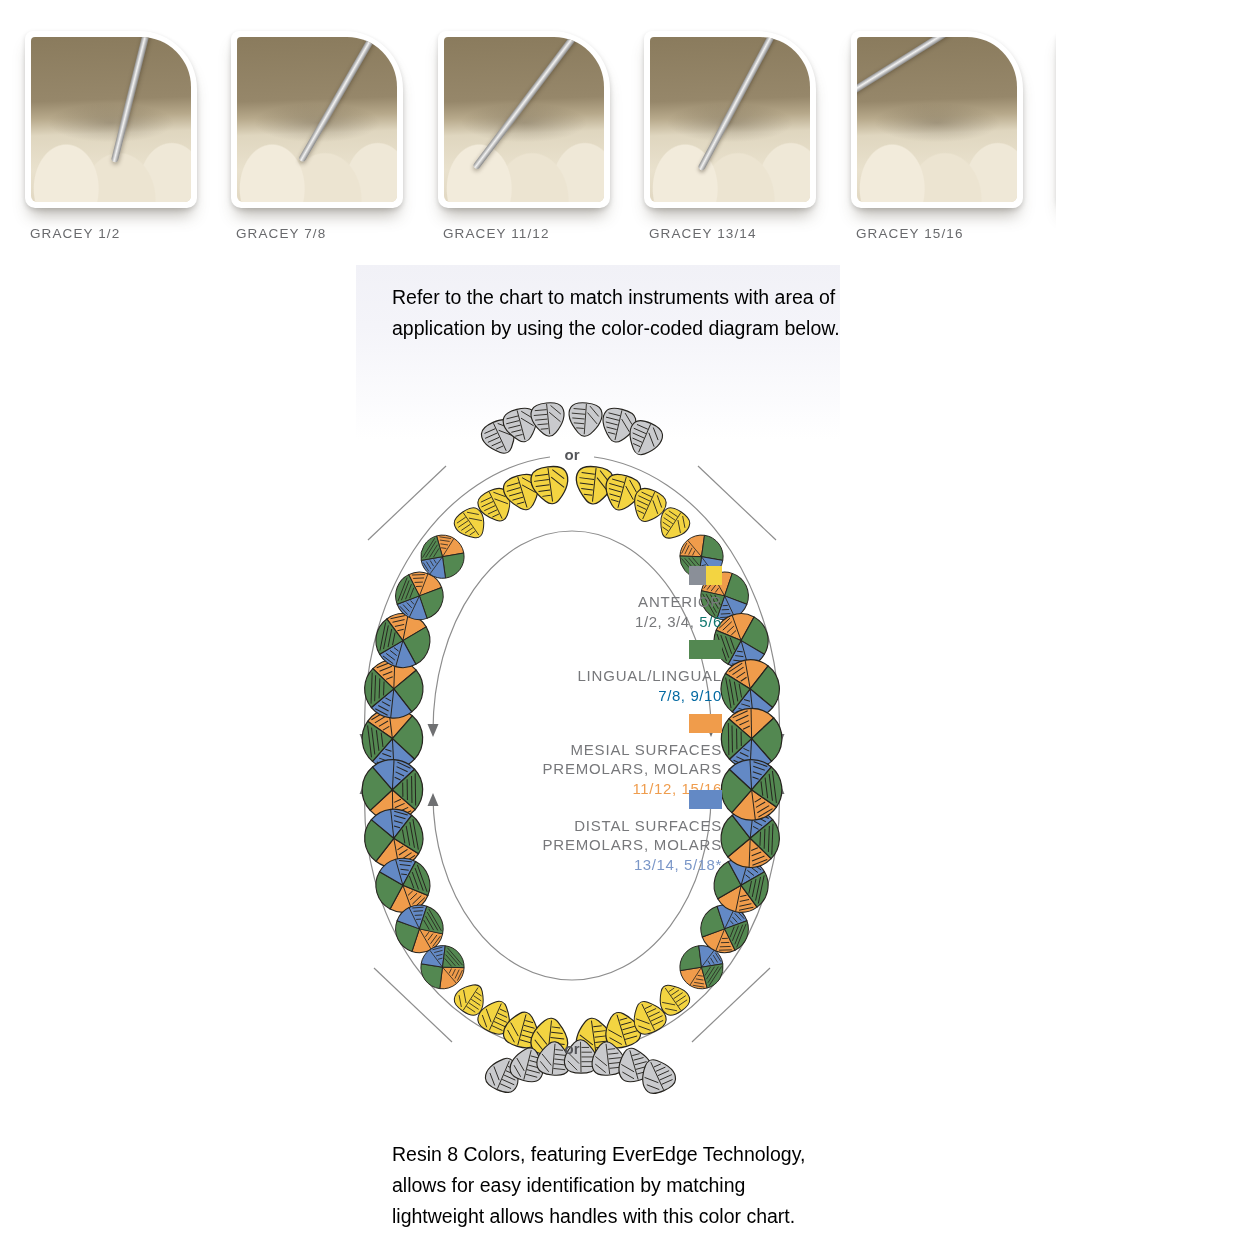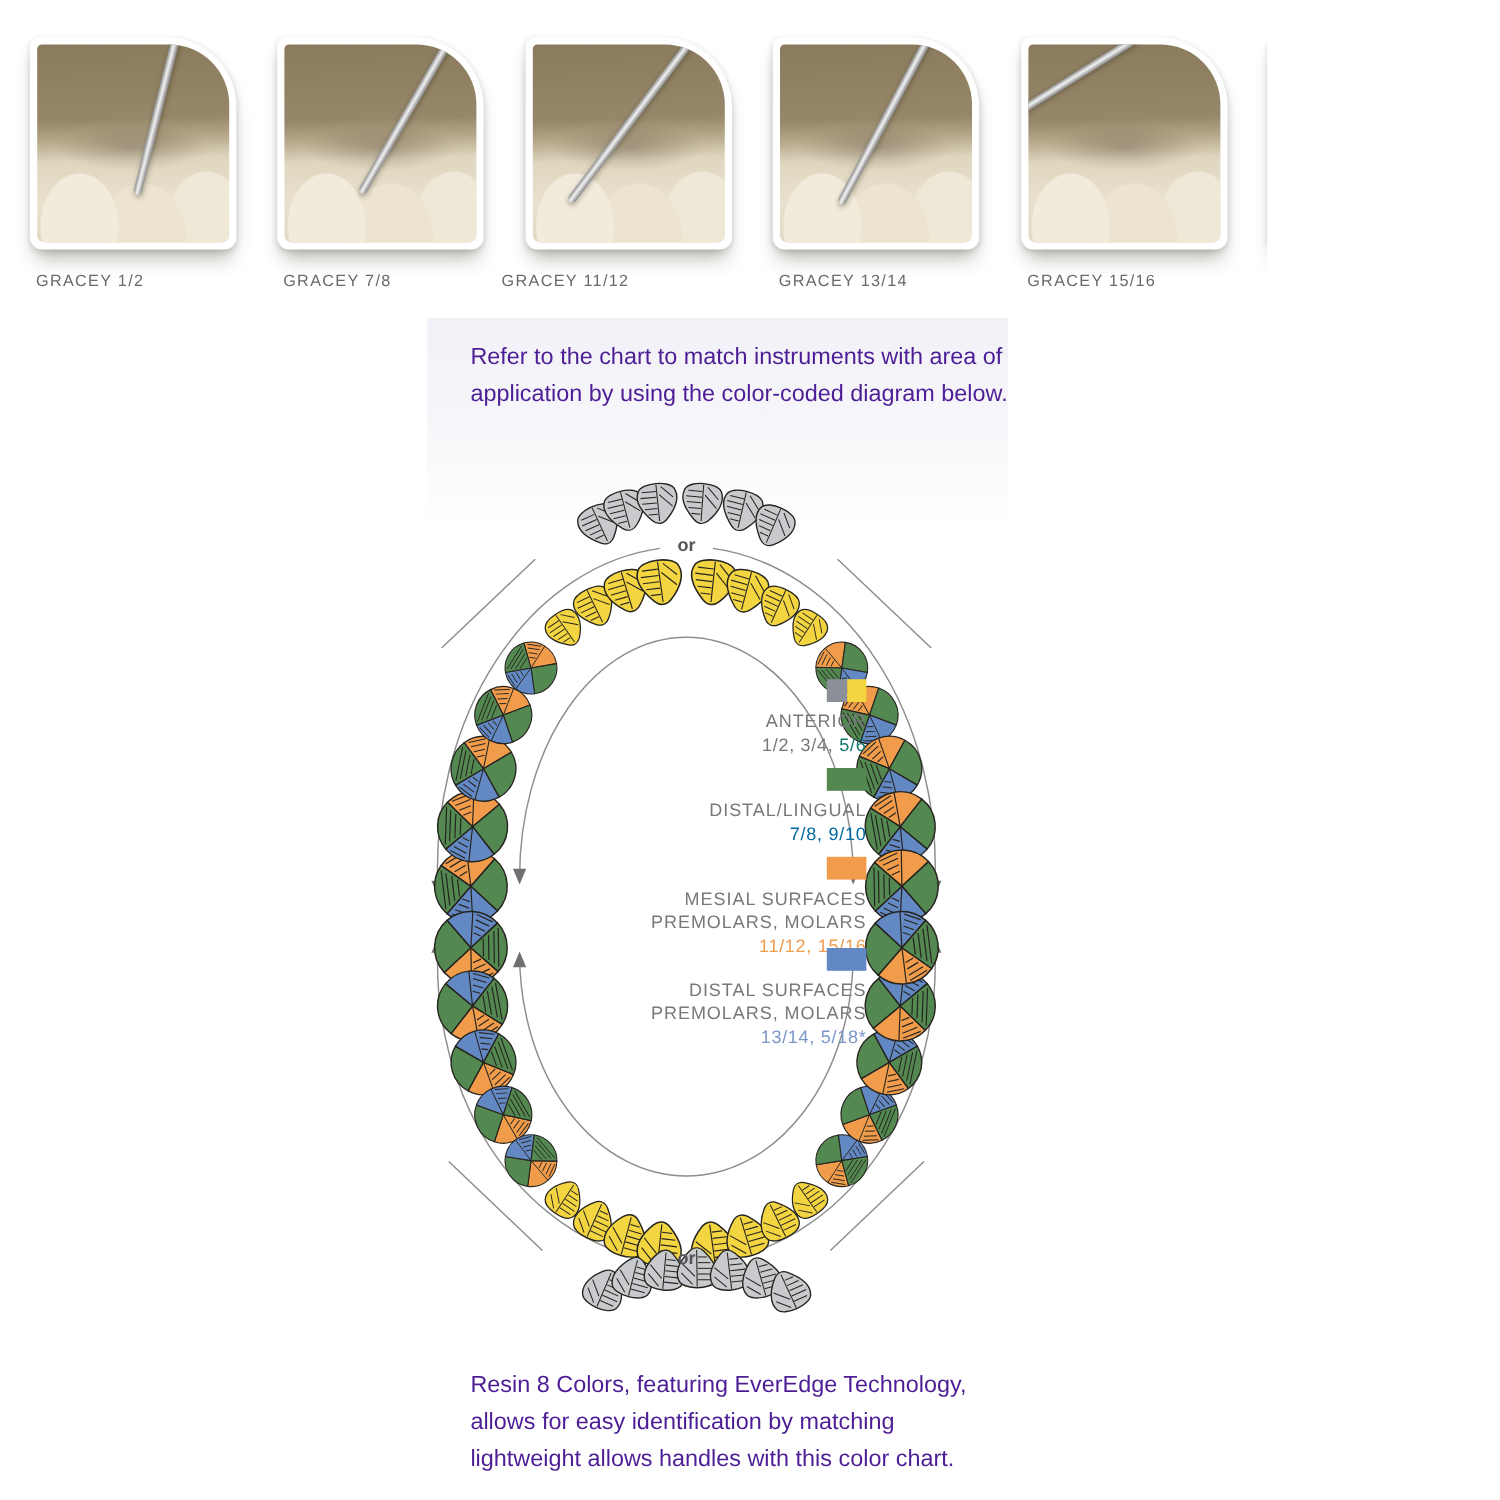--- a/index.html
+++ b/index.html
@@ -22,26 +22,26 @@
         background:linear-gradient(90deg,#8f8f8f,#f2f2f2 45%,#848484);
         box-shadow:1px 2px 4px rgba(40,30,15,.35);}
   .c1{left:25px}.c2{left:231px}.c3{left:438px}.c4{left:644px}.c5{left:851px}.c6{left:1057px}
   .c1 .tool{height:135px;left:96px;top:-8px;transform:rotate(14deg)}
   .c2 .tool{height:150px;left:98px;top:-16px;transform:rotate(30deg)}
   .c3 .tool{height:168px;left:78px;top:-20px;transform:rotate(37deg)}
   .c4 .tool{height:158px;left:84px;top:-16px;transform:rotate(28deg)}
   .c5 .tool{height:150px;left:26px;top:-42px;transform:rotate(58deg)}
   .c6 .tool{height:150px;left:103px;top:-12px;transform:rotate(33deg)}
   .cap{position:absolute;top:226px;font-size:13.5px;letter-spacing:1.1px;color:#696a6d;white-space:nowrap;}
-  .p1{left:30px}.p2{left:236px}.p3{left:418px}.p4{left:649px}.p5{left:856px}.p6{left:1062px}
+  .p1{left:30px}.p2{left:236px}.p3{left:443px}.p4{left:649px}.p5{left:856px}.p6{left:1062px}
 
   
   .intro-bg{position:absolute;left:356px;top:265px;width:484px;height:175px;
         background:linear-gradient(180deg,#f1f1f7 0%,#f4f4f9 35%,rgba(255,255,255,0) 100%);}
-  .intro,.footer{position:absolute;left:392px;font-size:19.5px;line-height:31px;color:#4c1d95;}
+  .intro,.footer{position:absolute;left:392px;font-size:19.5px;line-height:31px;color:#000000;}
   .intro{top:282px;width:470px;}
   .footer{top:1139px;width:440px;}
 
   
   #arch-svg{position:absolute;left:0;top:380px;width:1250px;height:740px;}
   .or{position:absolute;left:550px;width:44px;text-align:center;font-size:15px;font-weight:bold;color:#55565a;}
   .or-top{top:446px}.or-bot{top:1040px}
 
   
   .legend{position:absolute;left:422px;top:0;width:300px;}
@@ -856,21 +856,21 @@
   <div class="legend">
     <div class="lg-item li1">
       <div class="lg-swatches">
         <span class="sw sw-half" style="background: rgb(138, 143, 152);"></span><span class="sw sw-half" style="background: rgb(243, 212, 65);"></span>
       </div>
       <div class="lg-title">ANTERIOR</div>
       <div class="lg-nums"><span>1/2, 3/4, </span><span style="color: #0f766e;">5/6</span></div>
     </div>
     <div class="lg-item li2">
       <div class="lg-swatches"><span class="sw" style="background: rgb(83, 136, 81);"></span></div>
-      <div class="lg-title">DISTAL/LINGUAL</div>
+      <div class="lg-title">LINGUAL/LINGUAL</div>
       <div class="lg-nums"><span style="color: #0369a1;">7/8, 9/10</span></div>
     </div>
     <div class="lg-item li3">
       <div class="lg-swatches"><span class="sw" style="background: rgb(240, 156, 75);"></span></div>
       <div class="lg-title">MESIAL SURFACES</div>
       <div class="lg-title">PREMOLARS, MOLARS</div>
       <div class="lg-nums"><span style="color: rgb(239, 157, 78);">11/12, 15/16</span></div>
     </div>
     <div class="lg-item li4">
       <div class="lg-swatches"><span class="sw" style="background: rgb(99, 137, 197);"></span></div>

